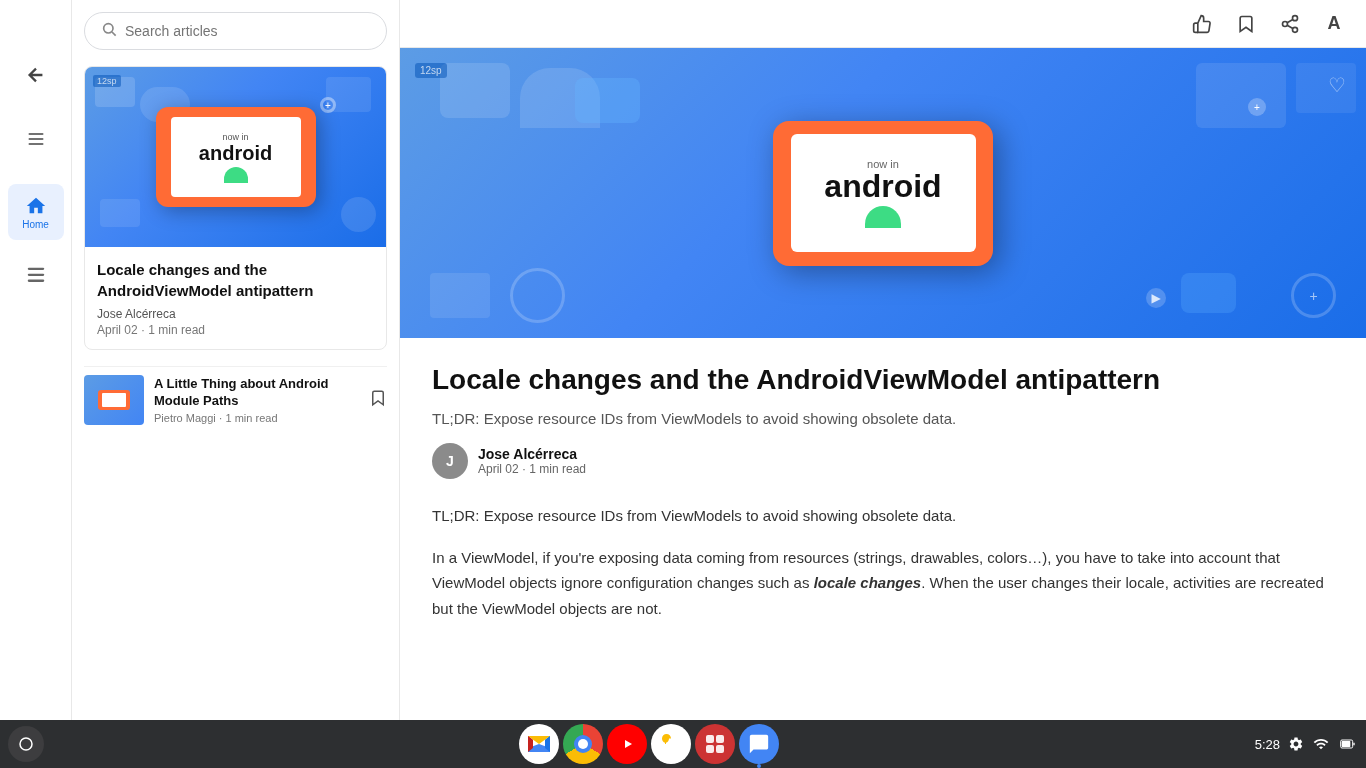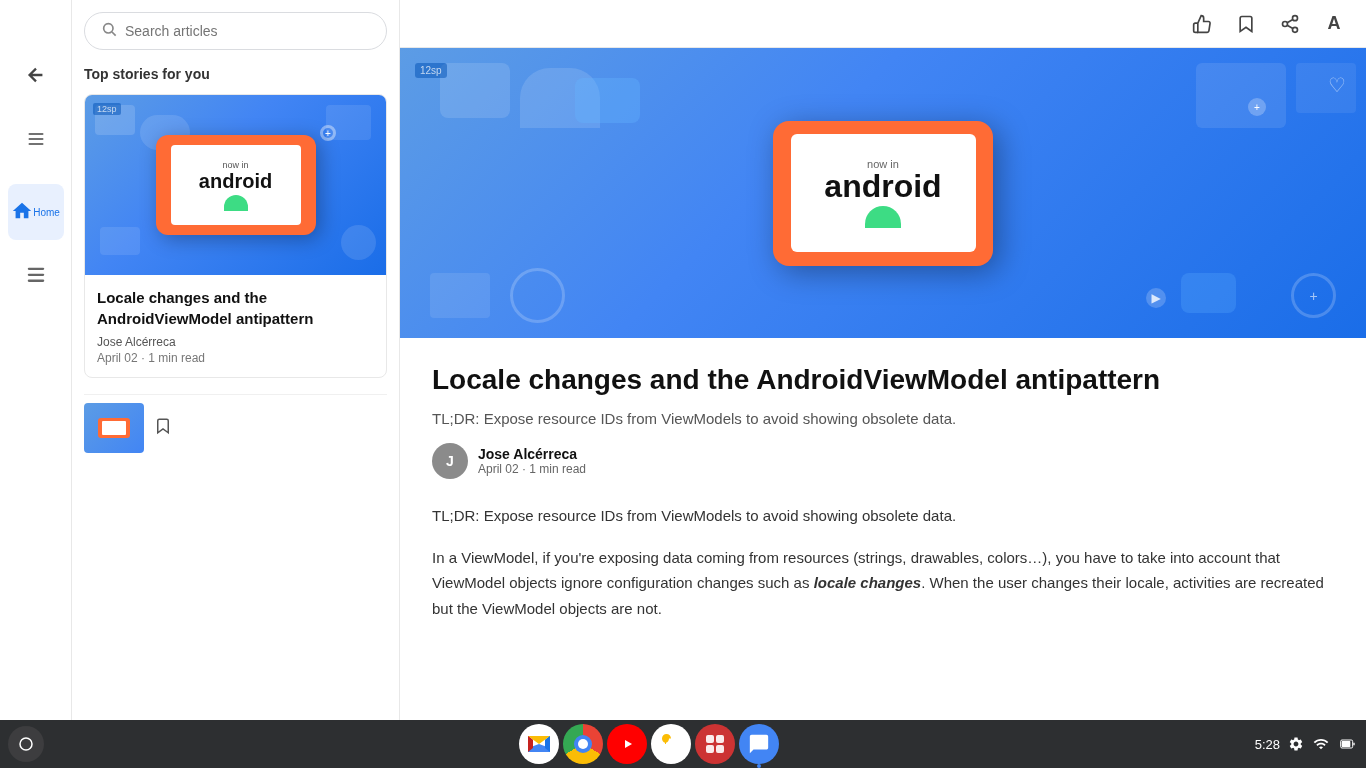--- a/index.html
+++ b/index.html
@@ -11,21 +11,21 @@
       display: flex; flex-direction: column;
     }
 
     
     .sidebar {
       position: absolute; top: 0; left: 0; width: 72px; bottom: 0;
       background: #fff; display: flex; flex-direction: column; align-items: center;
       padding-top: 48px; border-right: 1px solid #e8e8e8; z-index: 10;
     }
     .sidebar-icon {
-      width: 56px; height: 56px; display: flex; flex-direction: row;
+      width: 56px; height: 56px; display: flex; flex-direction: column;
       align-items: center; justify-content: center; cursor: pointer;
       border-radius: 8px; margin-bottom: 4px; color: #444; font-size: 11px;
     }
     .sidebar-icon.active { background: #e8f0fe; color: #1a73e8; }
     .sidebar-icon svg { margin-bottom: 2px; }
 
     
     .content-panel {
       position: absolute; top: 0; left: 72px; width: 328px; bottom: 0;
       background: #fff; overflow-y: auto; padding: 12px;
@@ -209,21 +209,20 @@
     <div class="search-bar">
       <span class="search-icon">
         <svg width="16" height="16" viewBox="0 0 24 24" fill="none" stroke="#888" stroke-width="2.5">
           <circle cx="11" cy="11" r="7"></circle>
           <line x1="16.5" y1="16.5" x2="22" y2="22"></line>
         </svg>
       </span>
       <input type="text" placeholder="Search articles" style="">
     </div>
 
-    <div class="section-title">Top stories for you</div>
 
     <div class="article-card-featured">
 
       <div style="width:100%;height:180px;overflow:hidden;">
         <div class="android-hero">
 
           <div style="position:absolute;top:10px;left:10px;width:40px;height:30px;background:rgba(255,255,255,0.15);border-radius:4px;"></div>
           <div style="position:absolute;top:20px;left:55px;width:50px;height:35px;background:rgba(255,255,255,0.12);border-radius:20px;"></div>
           <div style="position:absolute;top:10px;right:15px;width:45px;height:35px;background:rgba(255,255,255,0.1);border-radius:4px;"></div>
           <div style="position:absolute;bottom:15px;right:10px;width:35px;height:35px;background:rgba(255,255,255,0.12);border-radius:50%;"></div>
@@ -249,20 +248,24 @@
     </div>
 
     <div class="article-card-small">
       <div class="thumb">
         <div class="thumb-android">
           <div class="mini-phone">
             <div class="mini-screen"></div>
           </div>
         </div>
       </div>
+      <div class="card-info">
+        <div class="card-title">A Little Thing about Android Module Paths</div>
+        <div class="card-meta">Pietro Maggi · 1 min read</div>
+      </div>
       <div class="bookmark-icon">
         <svg width="18" height="18" viewBox="0 0 24 24" fill="none" stroke="#555" stroke-width="2">
           <path d="M19 21l-7-5-7 5V5a2 2 0 012-2h10a2 2 0 012 2z"></path>
         </svg>
       </div>
     </div>
   </div>
 
   <div class="reader-pane">
 

